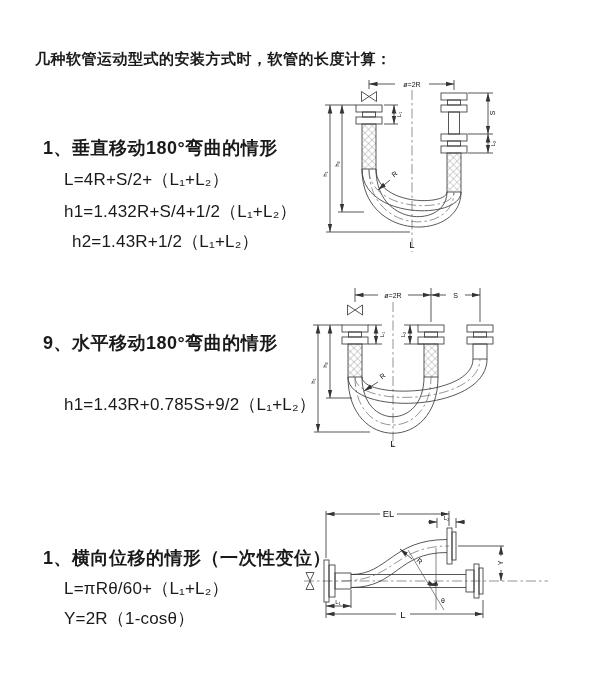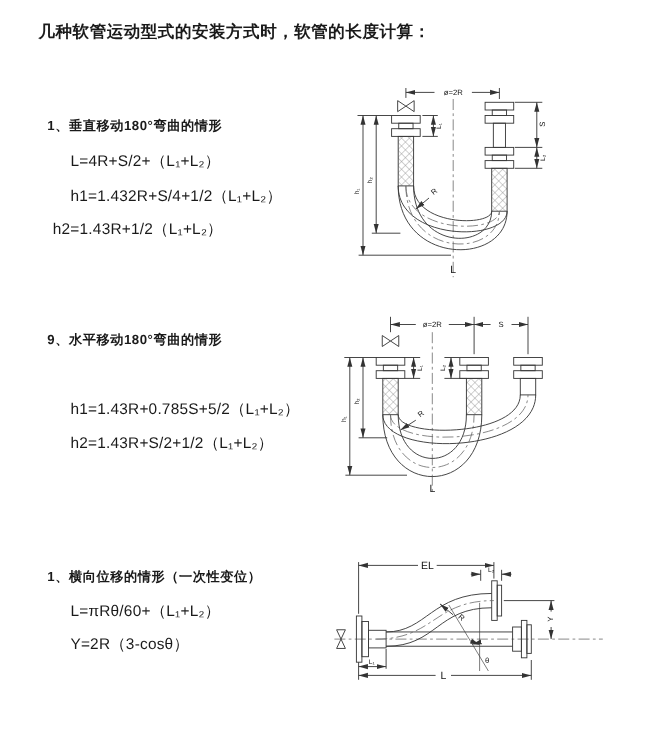--- a/index.html
+++ b/index.html
@@ -1,40 +1,40 @@
 <!DOCTYPE html>
 <html><head>
 <meta charset="utf-8">
 <style>
   html,body{margin:0;padding:0;background:#ffffff;}
   .page{position:relative;width:600px;height:675px;background:#ffffff;overflow:hidden;
         font-family:"Liberation Sans","DejaVu Sans",sans-serif;color:#1a1a1a;}
-  .abs{position:absolute;white-space:nowrap;}
+  .abs{position:absolute;white-space:nowrap;margin-top:30px;}
   .title{font-size:15px;font-weight:bold;letter-spacing:.5px;}
-  .heading{font-size:12px;font-weight:bold;letter-spacing:.5px;}
-  .formula{font-size:14px;letter-spacing:.2px;}
+  .heading{font-size:18px;font-weight:bold;letter-spacing:.5px;}
+  .formula{font-size:17px;letter-spacing:.2px;}
   svg{position:absolute;overflow:visible;}
   svg text{font-family:"Liberation Sans","DejaVu Sans",sans-serif;font-size:7px;fill:#111;stroke:none;}
   svg text.big{font-size:9.5px;}
   svg text.sm{font-size:6px;}
   .ln{stroke:#3a3a3a;stroke-width:.85;fill:none;}
   .thin{stroke-width:.6;}
   .cl{stroke:#666;stroke-width:.7;stroke-dasharray:10 3 2.5 3;fill:none;}
 </style>
 </head>
 <body>
 
 <div class="page">
 
   <div class="abs title" style="left:35px;top:20px">几种软管运动型式的安装方式时，软管的长度计算：</div>
 
   <div class="abs heading" style="left:43px;top:106px">1、垂直移动180°弯曲的情形</div>
   <div class="abs formula" style="left:64px;top:138px">L=4R+S/2+（L₁+L₂）</div>
   <div class="abs formula" style="left:64px;top:170px">h1=1.432R+S/4+1/2（L₁+L₂）</div>
-  <div class="abs formula" style="left:48px;top:200px">h2=1.43R+1/2（L₁+L₂）</div>
+  <div class="abs formula" style="left:72px;top:200px">h2=1.43R+1/2（L₁+L₂）</div>
 
   <svg style="left:312px;top:72px" width="240" height="182" viewBox="0 0 240 182">
     <defs>
       <marker id="d1a" markerWidth="9" markerHeight="6" refX="8.5" refY="3" orient="auto-start-reverse" markerUnits="userSpaceOnUse">
         <path d="M0,0.7 L8.5,3 L0,5.3 Z" fill="#333" stroke="none"></path>
       </marker>
       <pattern id="d1h" width="5" height="5" patternUnits="userSpaceOnUse" patternTransform="rotate(45)">
         <path d="M0,0 H5 M0,0 V5" stroke="#8a8a8a" stroke-width="0.7" fill="none"></path>
       </pattern>
     </defs>
@@ -113,22 +113,21 @@
       <g>
         <line x1="78" y1="108" x2="66" y2="118" marker-end="url(#d1a)"></line>
         <text transform="translate(84,104) rotate(-38)" text-anchor="middle">R</text>
       </g>
 
       <text x="100" y="176" class="big" text-anchor="middle">L</text>
     </g>
   </svg>
 
   <div class="abs heading" style="left:43px;top:301px">9、水平移动180°弯曲的情形</div>
-  <div class="abs formula" style="left:64px;top:363px">h1=1.43R+0.785S+5/2（L₁+L₂）</div>
-  <div class="abs formula" style="left:64px;top:394px">h2=1.43R+S/2+1/2（L₁+L₂）</div>
+  <div class="abs formula" style="left:64px;top:363px">h1=1.43R+0.785S+9/2（L₁+L₂）</div>
 
   <svg style="left:308px;top:280px" width="278" height="170" viewBox="0 0 278 170">
     <defs>
       <marker id="d2a" markerWidth="9" markerHeight="6" refX="8.5" refY="3" orient="auto-start-reverse" markerUnits="userSpaceOnUse">
         <path d="M0,0.7 L8.5,3 L0,5.3 Z" fill="#333" stroke="none"></path>
       </marker>
       <pattern id="d2h" width="5" height="5" patternUnits="userSpaceOnUse" patternTransform="rotate(45)">
         <path d="M0,0 H5 M0,0 V5" stroke="#8a8a8a" stroke-width="0.7" fill="none"></path>
       </pattern>
     </defs>
@@ -208,21 +207,21 @@
         <line x1="70" y1="102" x2="56" y2="111" marker-end="url(#d2a)"></line>
         <text transform="translate(76,98) rotate(-38)" text-anchor="middle">R</text>
       </g>
 
       <text x="85" y="167" class="big" text-anchor="middle">L</text>
     </g>
   </svg>
 
   <div class="abs heading" style="left:43px;top:516px">1、横向位移的情形（一次性变位）</div>
   <div class="abs formula" style="left:64px;top:547px">L=πRθ/60+（L₁+L₂）</div>
-  <div class="abs formula" style="left:64px;top:577px">Y=2R（3-cosθ）</div>
+  <div class="abs formula" style="left:64px;top:577px">Y=2R（1-cosθ）</div>
 
   <svg style="left:296px;top:502px" width="296" height="140" viewBox="0 0 296 140">
     <defs>
       <marker id="d3a" markerWidth="9" markerHeight="6" refX="8.5" refY="3" orient="auto-start-reverse" markerUnits="userSpaceOnUse">
         <path d="M0,0.7 L8.5,3 L0,5.3 Z" fill="#333" stroke="none"></path>
       </marker>
     </defs>
     <g class="ln">
       <line class="cl" x1="8" y1="79" x2="252" y2="79"></line>
 

